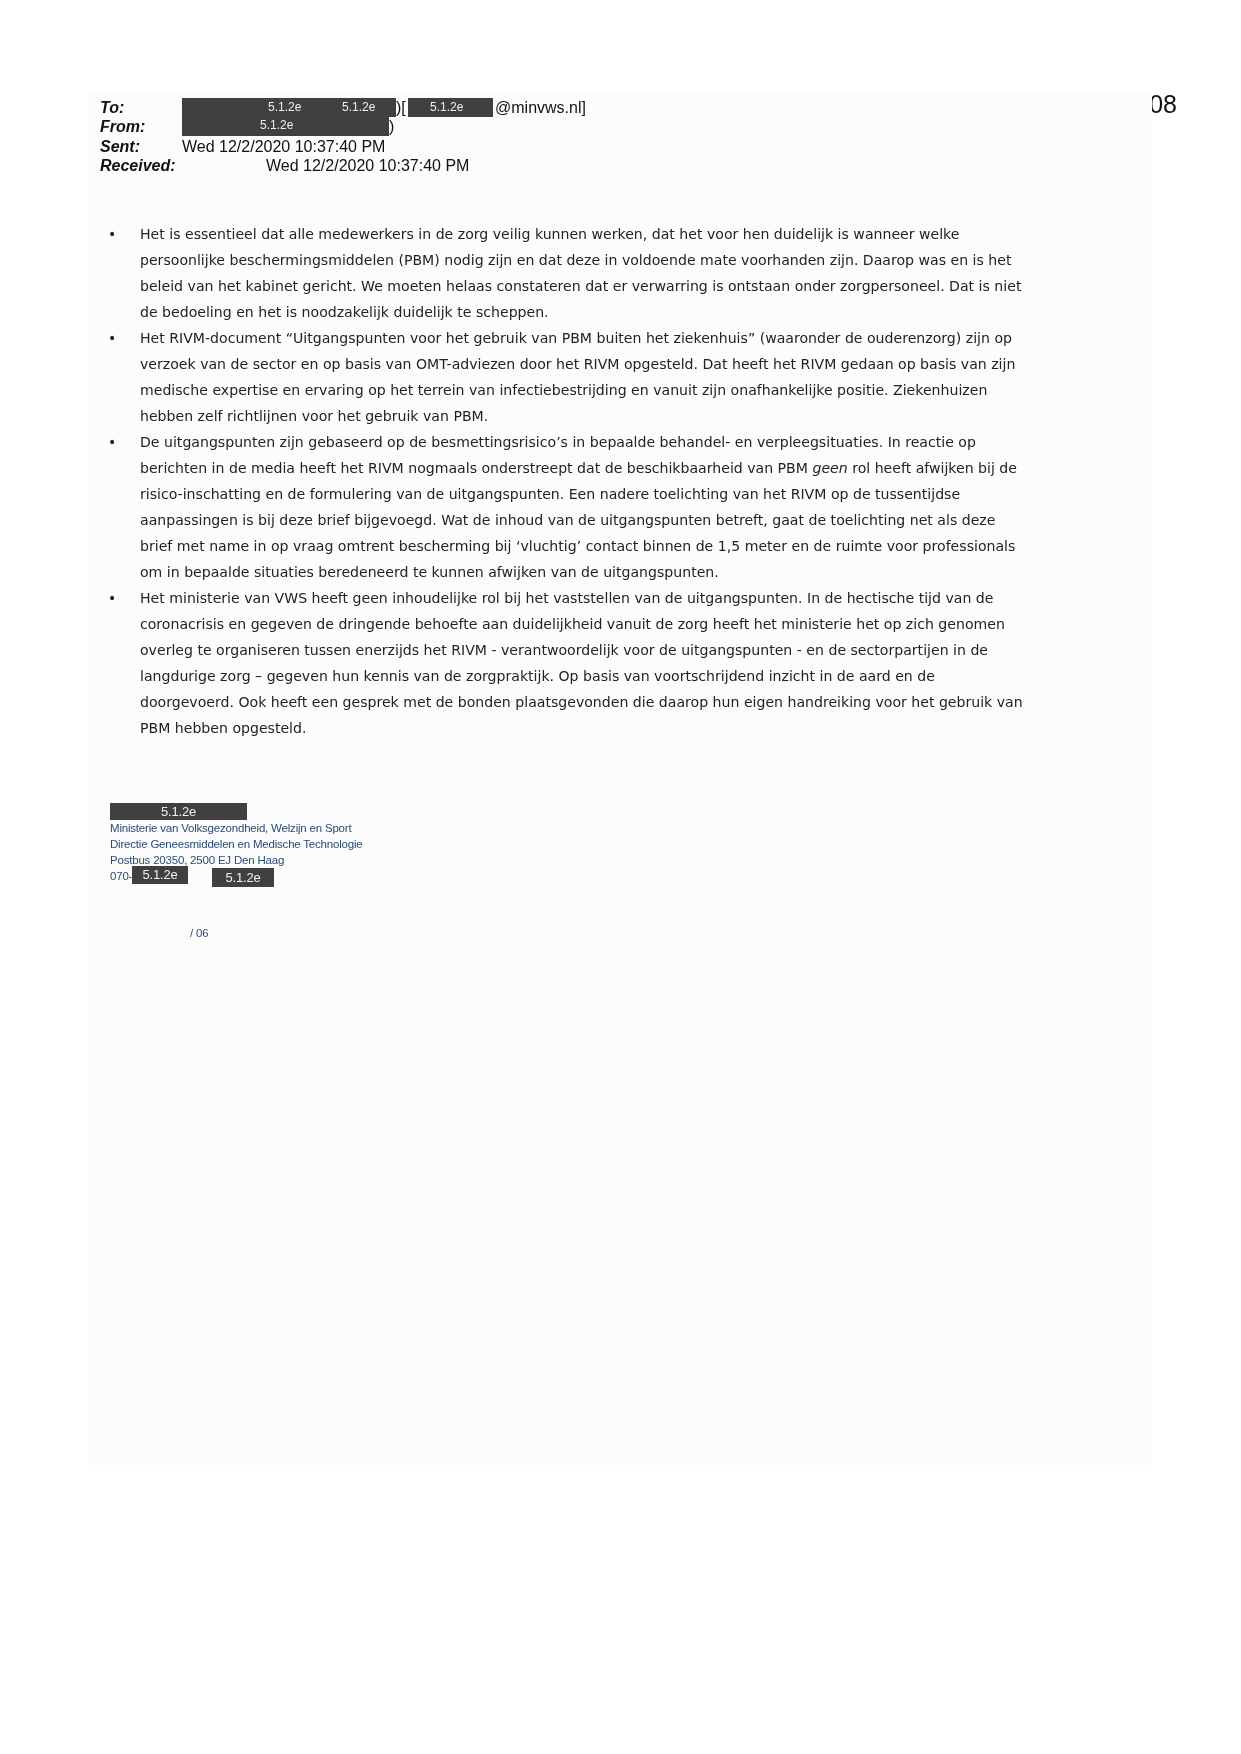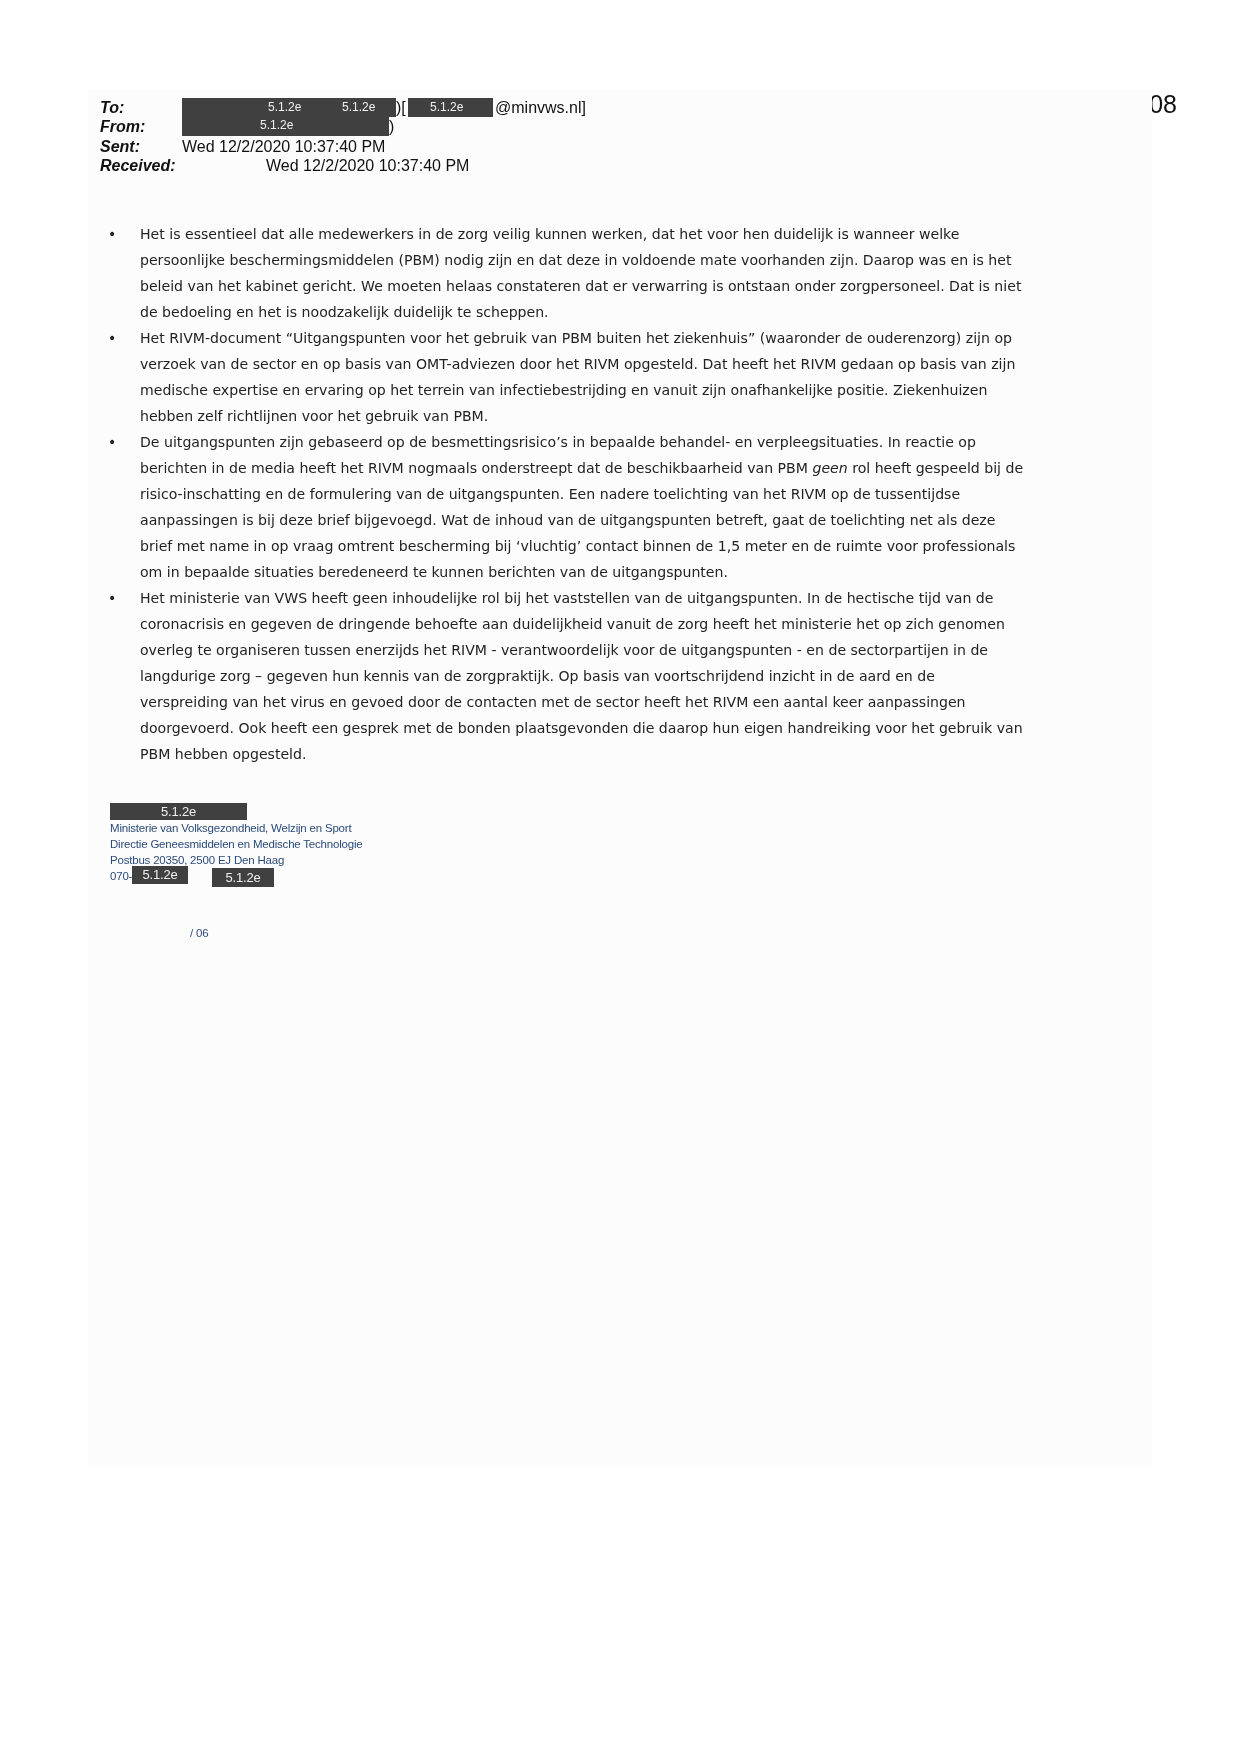--- a/index.html
+++ b/index.html
@@ -91,33 +91,32 @@
   <li>
     <span class="bullet">•</span>
     <div>Het RIVM-document “Uitgangspunten voor het gebruik van PBM buiten het ziekenhuis” (waaronder de ouderenzorg) zijn op</div>
     <div>verzoek van de sector en op basis van OMT-adviezen door het RIVM opgesteld. Dat heeft het RIVM gedaan op basis van zijn</div>
     <div>medische expertise en ervaring op het terrein van infectiebestrijding en vanuit zijn onafhankelijke positie. Ziekenhuizen</div>
     <div>hebben zelf richtlijnen voor het gebruik van PBM.</div>
   </li>
   <li>
     <span class="bullet">•</span>
     <div>De uitgangspunten zijn gebaseerd op de besmettingsrisico’s in bepaalde behandel- en verpleegsituaties. In reactie op</div>
-    <div><span>berichten in de media heeft het RIVM nogmaals onderstreept dat de beschikbaarheid van PBM </span><em>geen</em><span> rol heeft gespeeld bij de</span></div>
+    <div><span>berichten in de media heeft het RIVM nogmaals onderstreept dat de beschikbaarheid van PBM </span><em>geen</em><span> rol heeft afwijken bij de</span></div>
     <div>risico-inschatting en de formulering van de uitgangspunten. Een nadere toelichting van het RIVM op de tussentijdse</div>
     <div>aanpassingen is bij deze brief bijgevoegd. Wat de inhoud van de uitgangspunten betreft, gaat de toelichting net als deze</div>
     <div>brief met name in op vraag omtrent bescherming bij ‘vluchtig’ contact binnen de 1,5 meter en de ruimte voor professionals</div>
-    <div>om in bepaalde situaties beredeneerd te kunnen berichten van de uitgangspunten.</div>
+    <div>om in bepaalde situaties beredeneerd te kunnen afwijken van de uitgangspunten.</div>
   </li>
   <li>
     <span class="bullet">•</span>
     <div>Het ministerie van VWS heeft geen inhoudelijke rol bij het vaststellen van de uitgangspunten. In de hectische tijd van de</div>
     <div>coronacrisis en gegeven de dringende behoefte aan duidelijkheid vanuit de zorg heeft het ministerie het op zich genomen</div>
     <div>overleg te organiseren tussen enerzijds het RIVM - verantwoordelijk voor de uitgangspunten -  en de sectorpartijen in de</div>
     <div>langdurige zorg – gegeven hun kennis van de zorgpraktijk. Op basis van voortschrijdend inzicht in de aard en de</div>
-    <div>verspreiding van het virus en gevoed door de contacten met de sector heeft het RIVM een aantal keer aanpassingen</div>
     <div>doorgevoerd. Ook heeft een gesprek met de bonden plaatsgevonden die daarop hun eigen handreiking voor het gebruik van</div>
     <div>PBM hebben opgesteld.</div>
   </li>
 </ul>
 
 <div class="sig" style="top:803px;">
   <div style="height:17px;">
     <span class="redact" style="left:0; top:0; width:137px; height:17px; text-align:center; font-size:13px; line-height:17px;">5.1.2e</span>
   </div>
   <div>Ministerie van Volksgezondheid, Welzijn en Sport</div>

